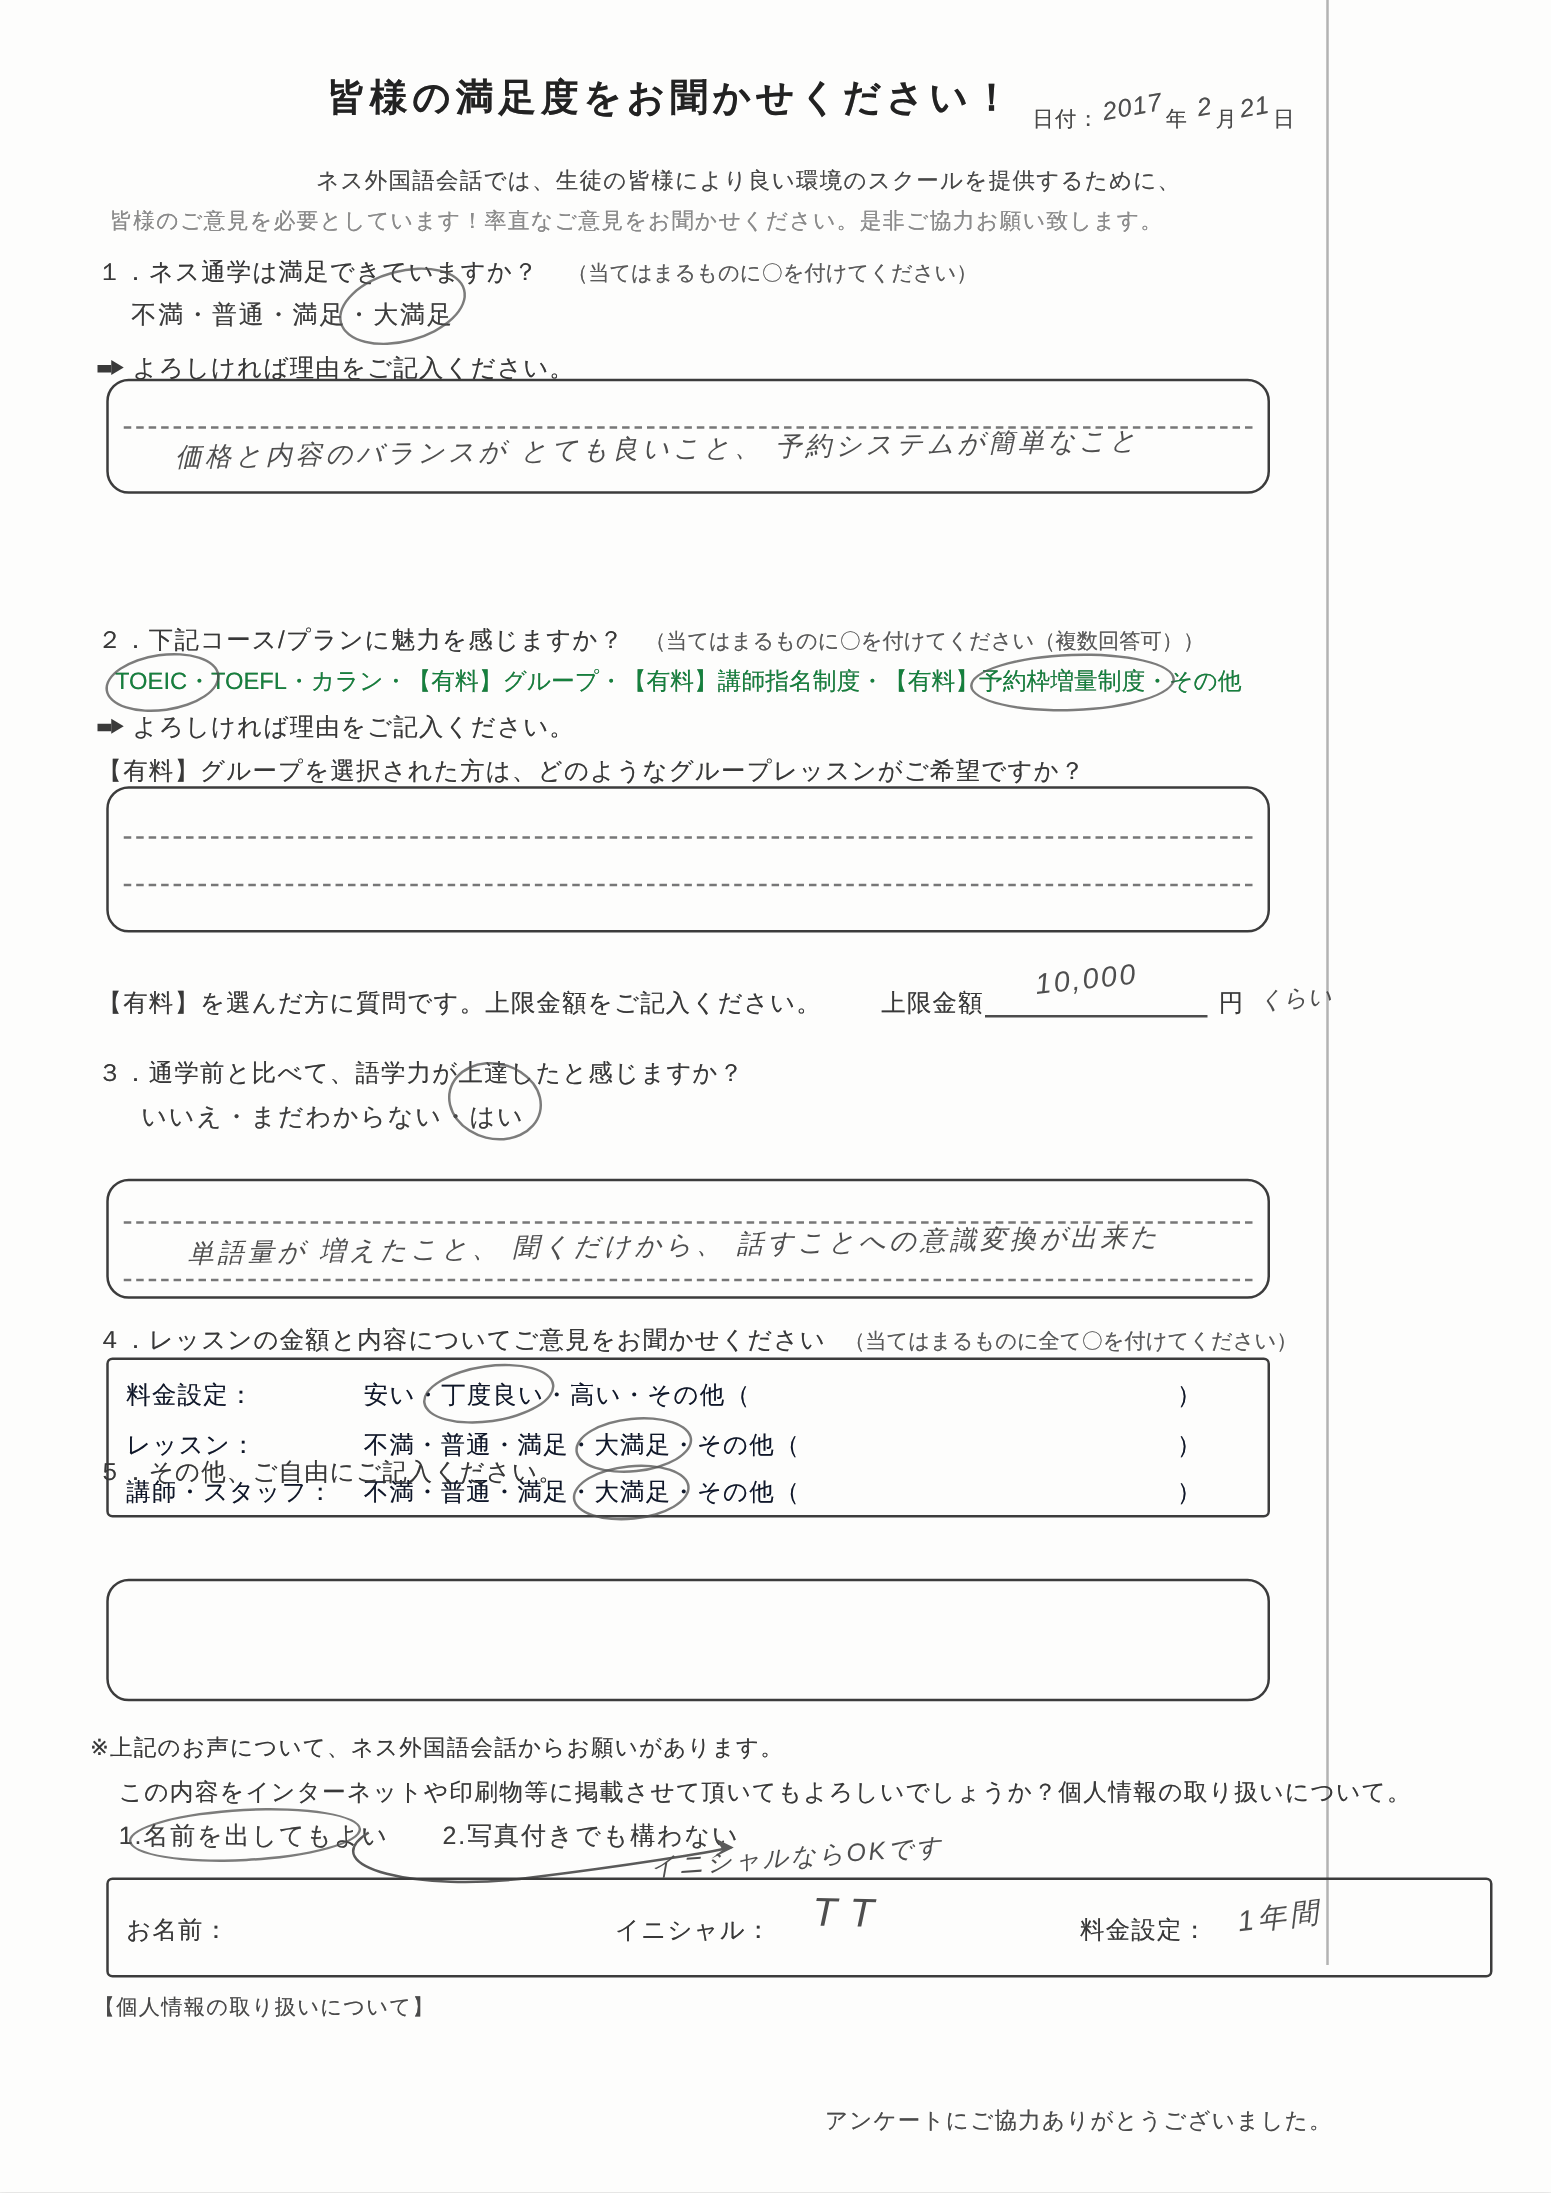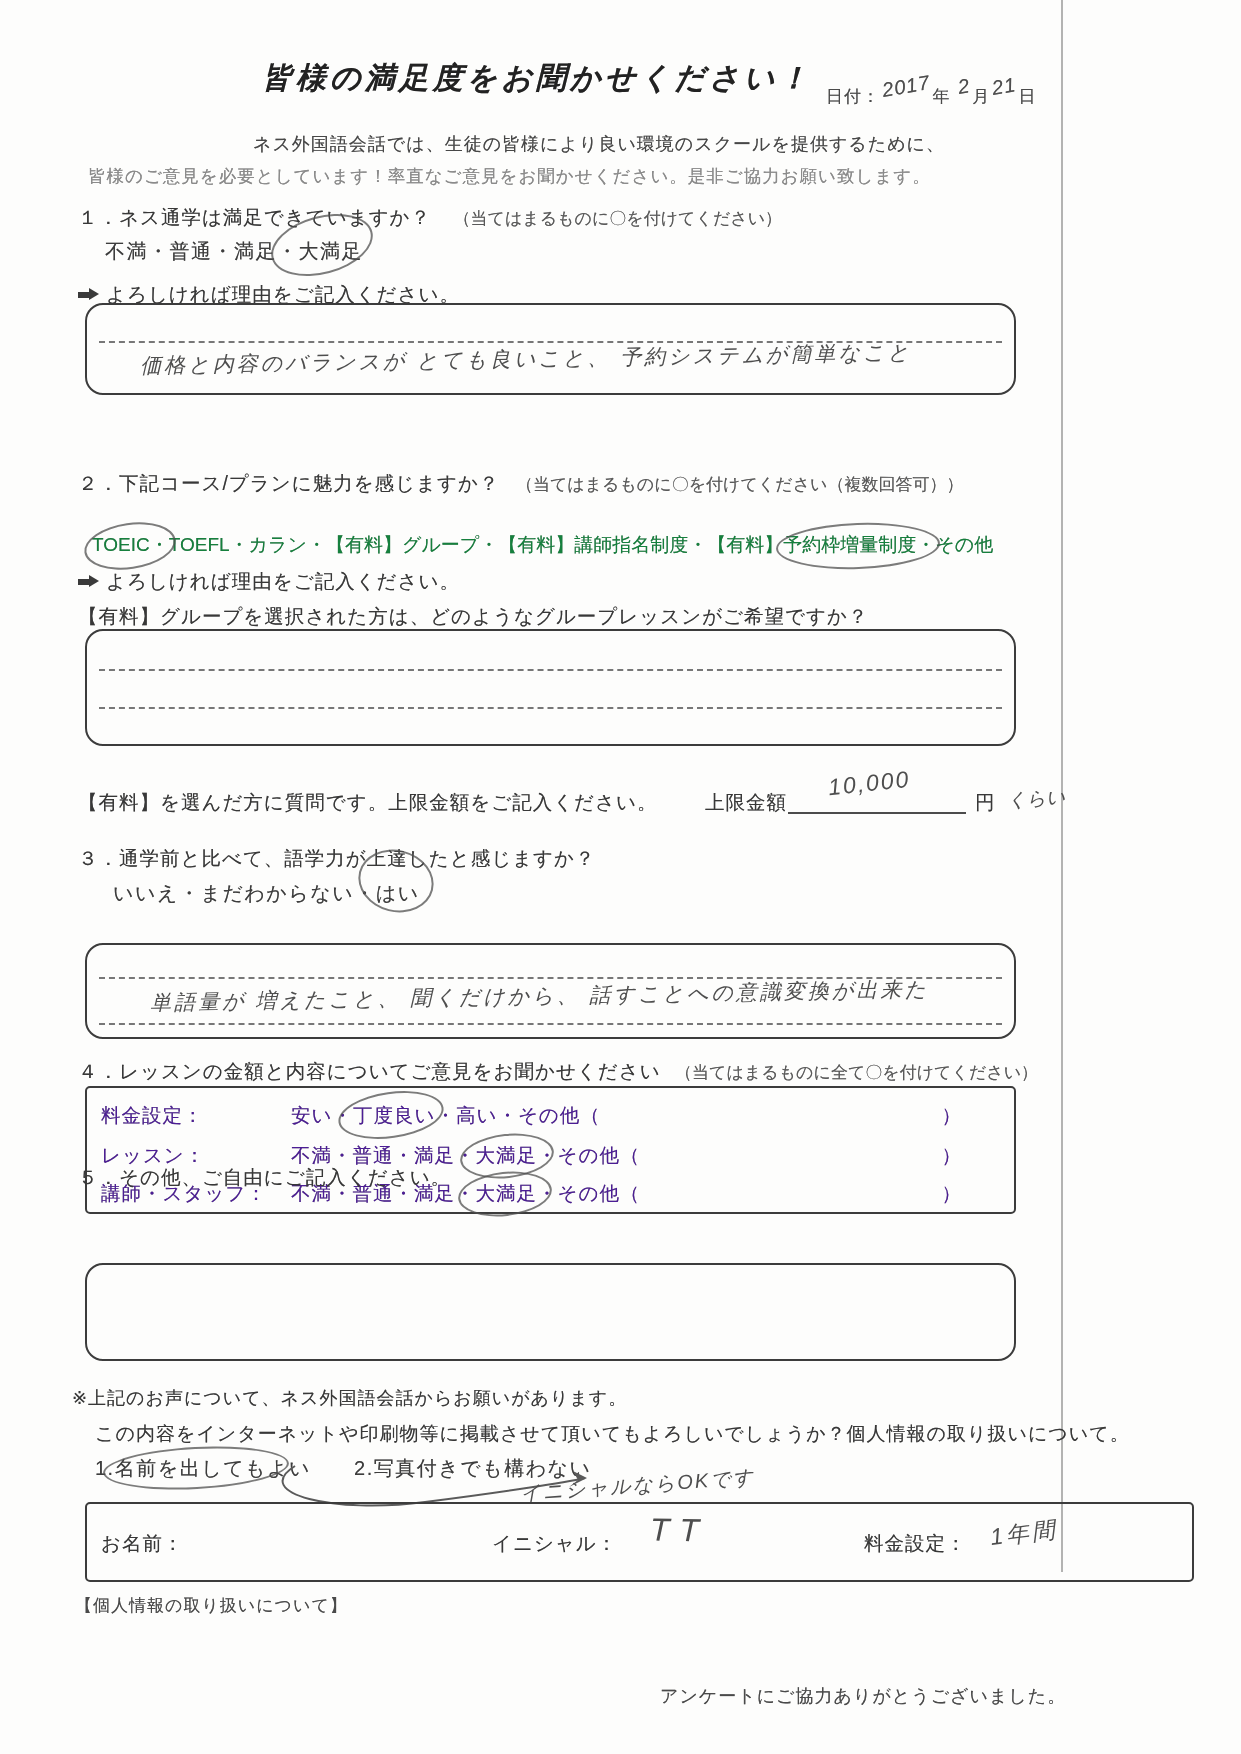--- a/index.html
+++ b/index.html
@@ -3,39 +3,39 @@
 <meta charset="utf-8">
 <style>
   html,body{margin:0;padding:0;background:#e9e9e9;}
   .page{
     position:relative;width:1241px;height:1754px;background:#fdfdfc;
     font-family:"Liberation Sans","DejaVu Sans",sans-serif;color:#343434;
     overflow:hidden;box-shadow:0 0 6px rgba(0,0,0,.25);
   }
   .abs{position:absolute;white-space:nowrap;}
   .print{text-shadow:0 0 .5px rgba(70,70,70,.55);}
-  .title{font-size:30px;font-weight:bold;letter-spacing:4px;color:#222;font-style:italic;}
+  .title{font-size:30px;font-weight:bold;letter-spacing:4px;color:#222;}
   .date{font-size:17px;color:#4a4a4a;letter-spacing:1px;}
   .intro1{font-size:18px;letter-spacing:1px;color:#474747;}
   .intro2{font-size:17.5px;letter-spacing:1px;color:#8b8b8b;}
   .q{font-size:19.5px;letter-spacing:1px;color:#383838;}
   .hint{font-size:17px;color:#5a5a5a;letter-spacing:0;}
   .opts{font-size:20px;letter-spacing:1.5px;color:#3d3d3d;}
   .opts2{font-size:19px;letter-spacing:0;color:#15803d;}
   .hw{font-style:italic;color:#4e4e4e;display:inline-block;}
   .hw-line{font-size:21px;letter-spacing:3px;transform:rotate(-1deg);}
   .hw-date{font-size:20px;position:relative;top:-9px;margin:0 2px;transform:rotate(-10deg);}
   .box{position:absolute;border:2.5px solid #3c3c3c;border-radius:18px;background:transparent;}
   .box-sq{border-radius:5px;}
   .dash{position:absolute;left:12px;right:12px;border-top:2px dashed #777;}
   .circle-mark{position:absolute;border:2px solid rgba(80,80,80,.75);border-radius:50%;}
   .arrow-icon{position:relative;display:inline-block;width:21px;height:13px;margin-right:7px;}
   .arrow-icon::before{content:"";position:absolute;left:0;top:3.5px;width:11px;height:6px;background:#3a3a3a;}
   .arrow-icon::after{content:"";position:absolute;left:11px;top:0;border-left:10px solid #3a3a3a;border-top:6.5px solid transparent;border-bottom:6.5px solid transparent;}
-  .trow{position:absolute;left:14px;right:14px;font-size:19.5px;letter-spacing:1px;color:#4c1d95;white-space:nowrap;}
+  .trow{position:absolute;left:14px;right:14px;font-size:19.5px;letter-spacing:1px;color:#0f172a;white-space:nowrap;}
   .tlabel{display:inline-block;width:190px;}
   .pclose{position:absolute;right:38px;top:0;}
   .underline{position:absolute;border-bottom:2px solid #4c4c4c;}
   .scanline{position:absolute;background:#9a9a9a;opacity:.75;}
   .footer{font-size:17px;letter-spacing:1px;color:#4a4a4a;}
 </style>
 </head>
 <body>
 
 <div class="page">
@@ -59,21 +59,21 @@
   <div class="circle-mark" style="left:270px;top:216px;width:100px;height:54px;transform:rotate(-15deg);"></div>
 
   <div class="abs q print" style="left:78px;top:281px;">
     <span class="arrow-icon"></span><span>よろしければ理由をご記入ください。</span>
   </div>
   <div class="box" style="left:85px;top:303px;width:927px;height:88px;">
     <div class="dash" style="top:36px;"></div>
   </div>
   <div class="abs hw hw-line" style="left:140px;top:345px;">価格と内容のバランスが とても良いこと、 予約システムが簡単なこと</div>
 
-  <div class="abs q print" style="left:78px;top:470px;">
+  <div class="abs q print" style="left:78px;top:498px;">
     <span>２．下記コース/プランに魅力を感じますか？</span>
     <span class="hint" style="margin-left:10px;">（当てはまるものに〇を付けてください（複数回答可））</span>
   </div>
   <div class="abs opts2 print" style="left:92px;top:532px;">
     <span>TOEIC</span><span>・TOEFL・カラン・【有料】グループ・【有料】講師指名制度・【有料】</span><span>予約枠増量制度</span><span>・その他</span>
   </div>
   <div class="circle-mark" style="left:84px;top:523px;width:88px;height:42px;transform:rotate(-8deg);"></div>
   <div class="circle-mark" style="left:776px;top:523px;width:160px;height:42px;transform:rotate(-2deg);"></div>
 
   <div class="abs q print" style="left:78px;top:568px;">

